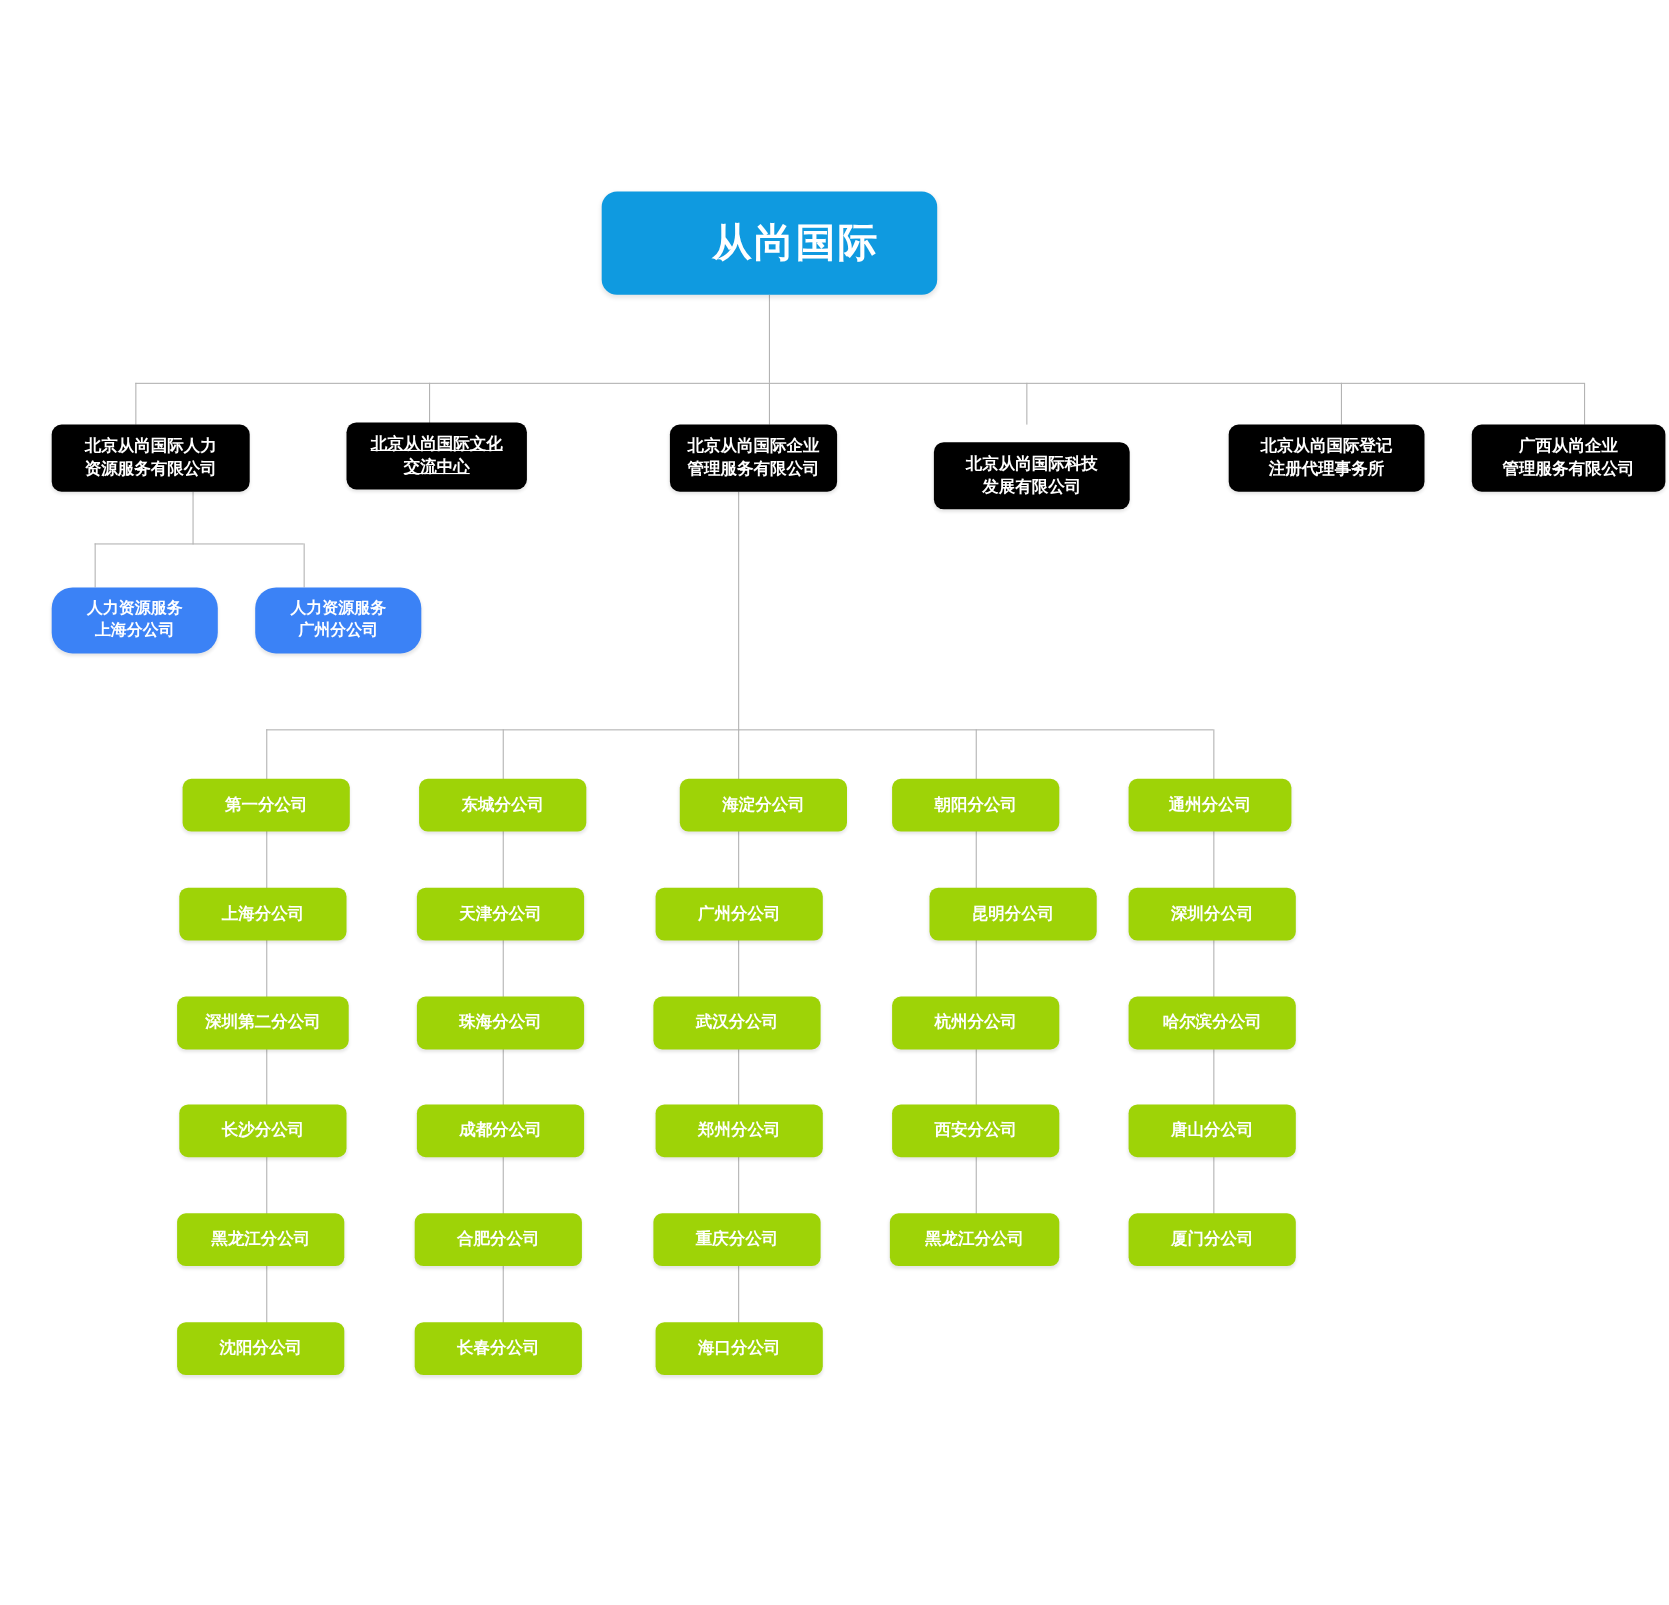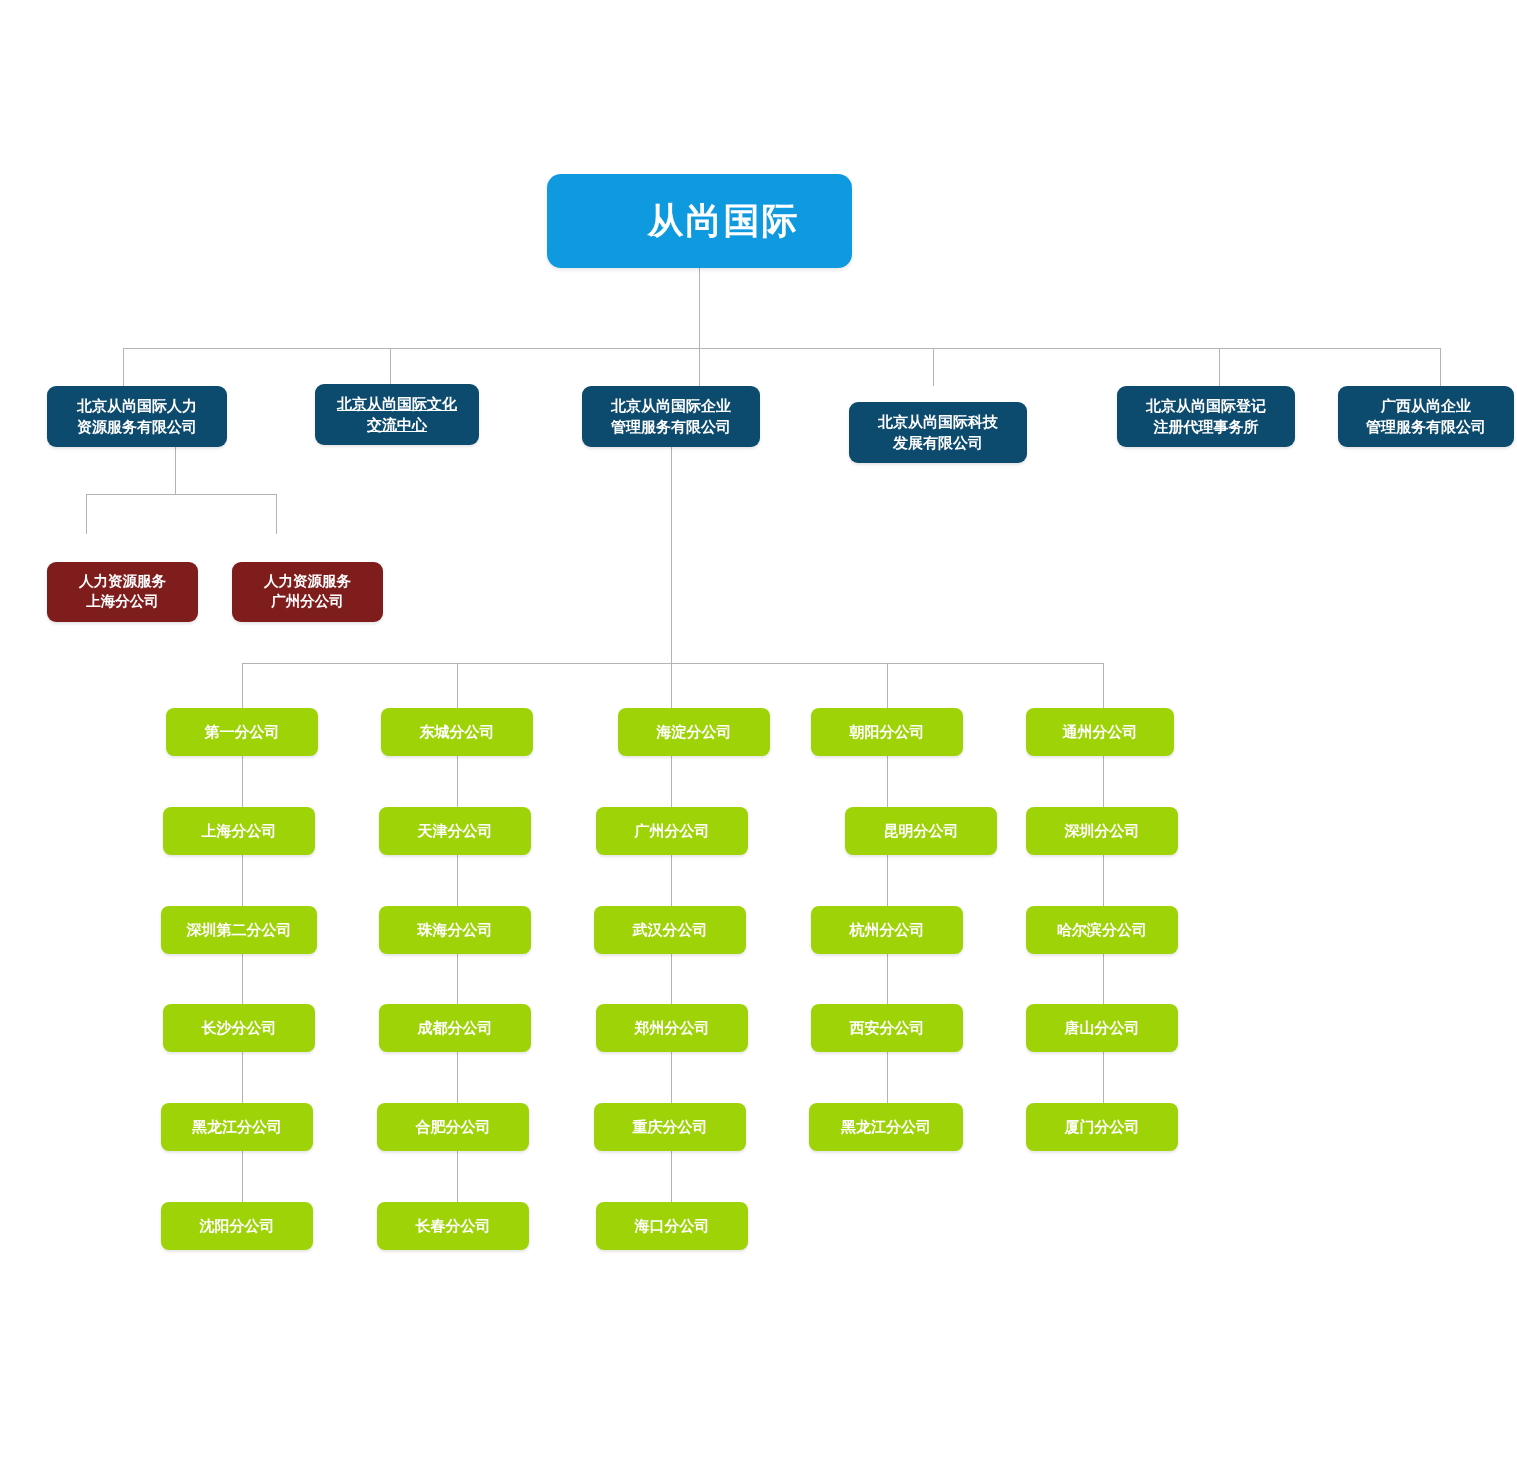--- a/index.html
+++ b/index.html
@@ -49,28 +49,27 @@
     letter-spacing: 2px;
     box-shadow: 0 2px 4px rgba(0,0,0,0.10);
   }
 
   .node-div {
     background: #c濾;
     border-radius: 9px;
     font-size: 15px;
     box-shadow: 0 2px 3px rgba(0,0,0,0.10);
   }
-  .node-div { background: #0c4a6e; }
+  .node-div { background: #000000; }
 
   .node-sub {
-    background: #7f1d1d;
-    border-radius: 9px;
+    background: #3b82f6;
+    border-radius: 19px;
     font-size: 14.5px;
     box-shadow: 0 2px 3px rgba(0,0,0,0.10);
-    margin-top: 28px;
   }
 
   .node-branch {
     background: #9ed307;
     border-radius: 8px;
     font-size: 15px;
     box-shadow: 0 2px 3px rgba(0,0,0,0.10);
   }
 </style>
 </head>
@@ -101,21 +100,21 @@
   <div class="line vline" style="left:671px; top:663px; height:583px;"></div>
   <div class="line vline" style="left:887px; top:663px; height:485px;"></div>
   <div class="line vline" style="left:1103px; top:663px; height:485px;"></div>
 
   <div class="node node-root" style="left:547px; top:174px; width:305px; height:94px;padding-left:48px;">从尚国际</div>
 
   <div class="node node-div" style="left:47px; top:386px; width:180px; height:61px;">北京从尚国际人力
 资源服务有限公司</div>
   <div class="node node-div" style="left:315px; top:384px; width:164px; height:61px;text-decoration:underline;">北京从尚国际文化
 交流中心</div>
-  <div class="node node-div" style="left:582px; top:386px; width:178px; height:61px;">北京从尚国际企业
+  <div class="node node-div" style="left:609px; top:386px; width:152px; height:61px;">北京从尚国际企业
 管理服务有限公司</div>
   <div class="node node-div" style="left:849px; top:386px; width:178px; height:61px;margin-top:16px;">北京从尚国际科技
 发展有限公司</div>
   <div class="node node-div" style="left:1117px; top:386px; width:178px; height:61px;">北京从尚国际登记
 注册代理事务所</div>
   <div class="node node-div" style="left:1338px; top:386px; width:176px; height:61px;">广西从尚企业
 管理服务有限公司</div>
 
   <div class="node node-sub" style="left:47px; top:534px; width:151px; height:60px;">人力资源服务
 上海分公司</div>

